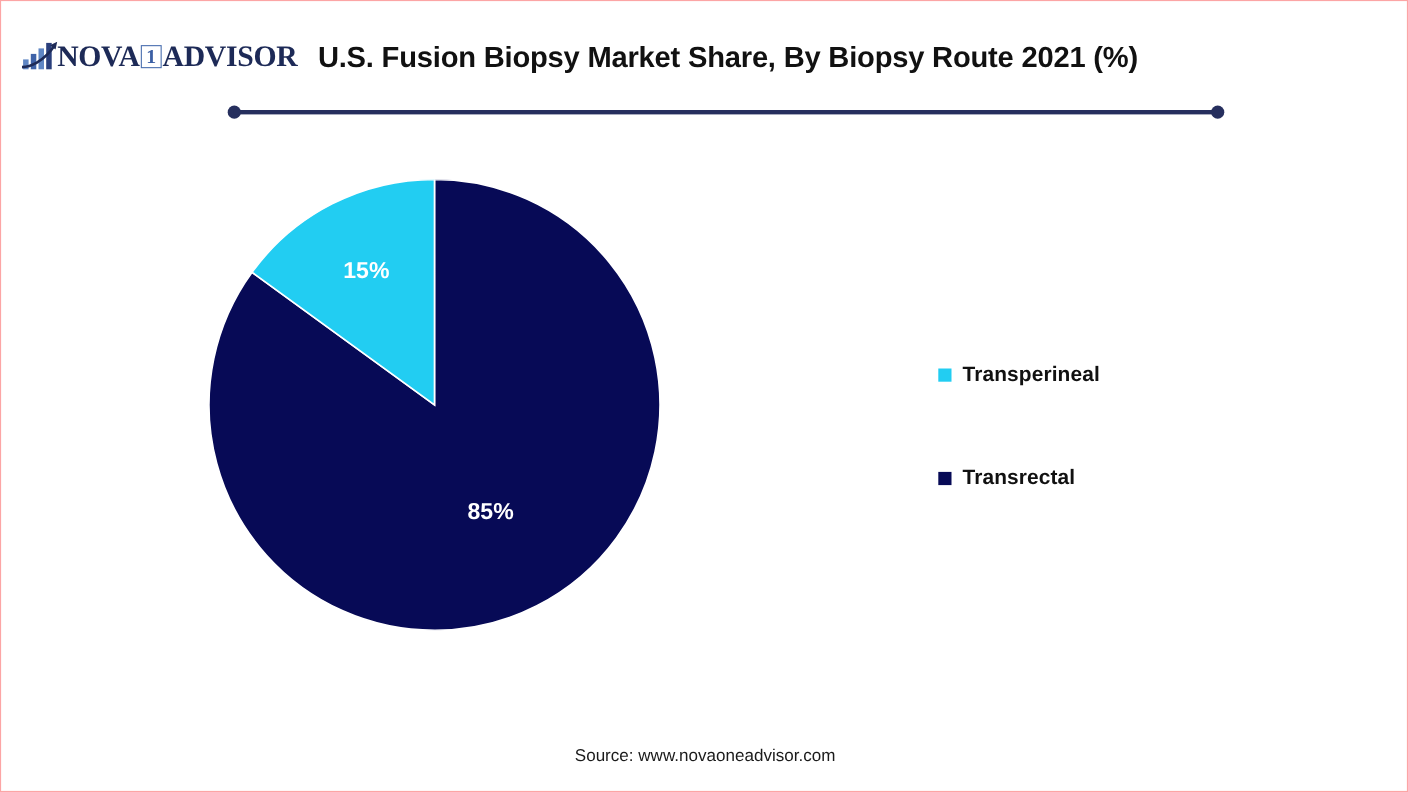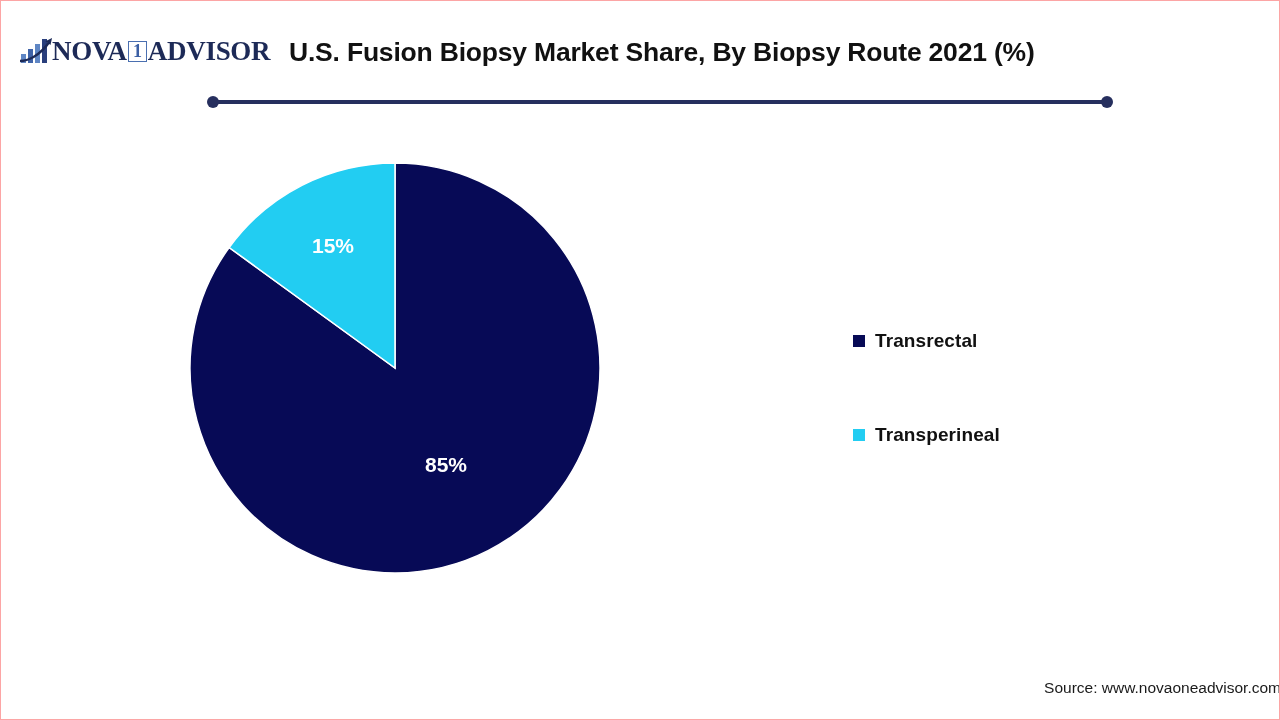--- a/index.html
+++ b/index.html
@@ -147,21 +147,21 @@
     letter-spacing: 0.1px;
     white-space: nowrap;
   }
 
   
   .source {
     position: absolute;
     left: 0;
     top: 678px;
     width: 1280px;
-    text-align: right;
+    text-align: center;
     font-size: 15.5px;
     color: #1a1a1a;
   }
 </style>
 </head>
 <body>
 
 <div id="canvas">
 
   <div class="header">
@@ -200,24 +200,24 @@
 
       <path id="slice-1" d="M 205 205 L 39.15 84.50 A 205 205 0 0 1 205.00 0.00 Z" stroke="#ffffff" stroke-width="1.5" fill="#22cdf2"></path>
 
       <text id="slice-label-0" class="slice-label" text-anchor="middle" x="256" y="309" fill="#ffffff">85%</text>
       <text id="slice-label-1" class="slice-label" text-anchor="middle" x="143" y="90" fill="#ffffff">15%</text>
     </svg>
   </div>
 
   <div class="legend">
     <div class="legend-item">
+      <span class="legend-swatch" id="legend-swatch-1" style="background: rgb(34, 205, 242);"></span>
+      <span class="legend-label">Transperineal</span>
+    </div>
+    <div class="legend-item">
       <span class="legend-swatch" id="legend-swatch-0" style="background: rgb(7, 10, 86);"></span>
       <span class="legend-label">Transrectal</span>
     </div>
-    <div class="legend-item">
-      <span class="legend-swatch" id="legend-swatch-1" style="background: rgb(34, 205, 242);"></span>
-      <span class="legend-label">Transperineal</span>
-    </div>
   </div>
 
   <div class="source">Source: www.novaoneadvisor.com</div>
 
 </div>
 
 </body></html>

